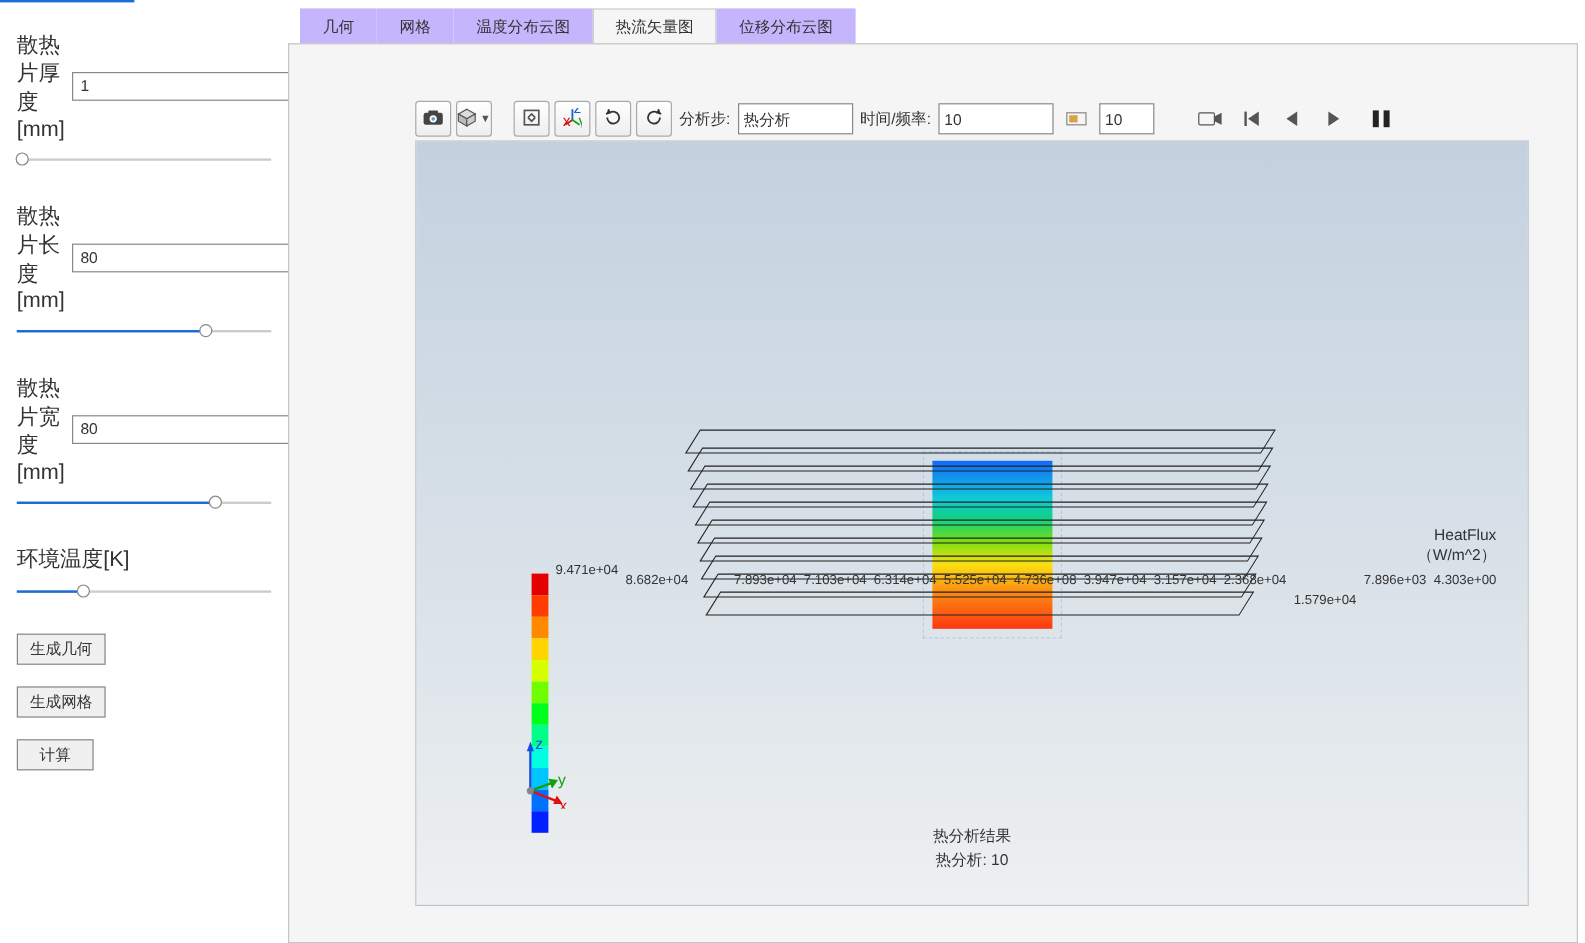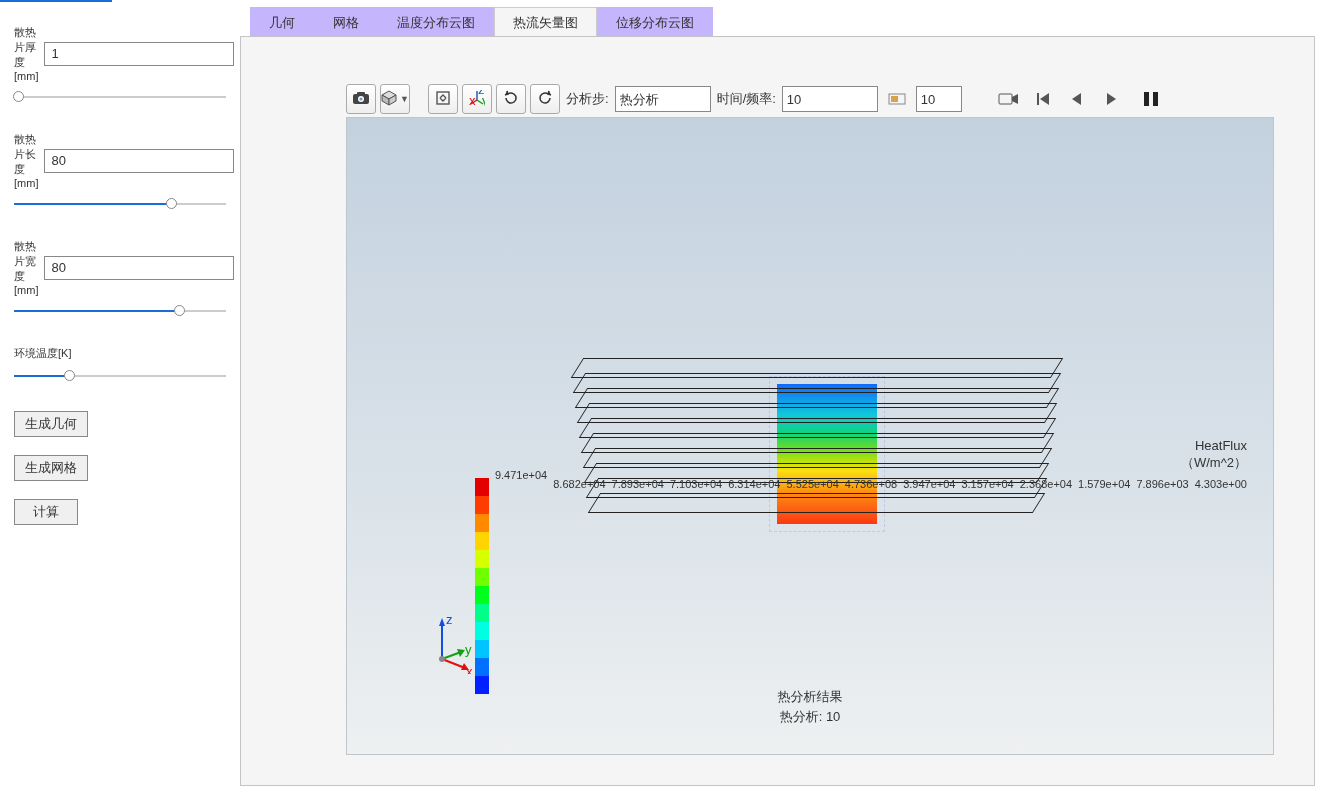--- a/index.html
+++ b/index.html
@@ -2,21 +2,21 @@
 <html><head>
 <meta charset="utf-8">
 <style>
 *{box-sizing:border-box;margin:0;padding:0;font-family:"Microsoft YaHei",Arial,sans-serif;font-size:13px;color:#333}
 body{background:#fff;width:1321px;height:786px;overflow:hidden}
 .top-strip{height:7px;background:#fff;border-top:2px solid #1a6dd6;width:112px}
 .app{display:flex;height:779px}
 .sidebar{width:240px;padding:18px 14px;border-right:0}
 .param{margin-bottom:28px}
 .param-row{display:flex;align-items:center;gap:6px}
-.param-label{width:94px;font-size:11px;color:#333}
+.param-label{width:94px;font-size:18px;color:#333}
 .param-input{flex:1;height:24px;border:1px solid #888;padding:2px 6px;font-size:13px;background:#fff}
 .slider-wrap{margin-top:8px;position:relative;height:14px}
 .slider-track{position:absolute;left:0;right:0;top:6px;height:2px;background:#ccc}
 .slider-fill{position:absolute;left:0;top:6px;height:2px;background:#1a6dd6}
 .slider-thumb{position:absolute;top:1px;width:11px;height:11px;border-radius:50%;background:#fff;border:1px solid #888}
 .btn{display:block;margin-bottom:18px;padding:3px 10px;background:#f0f0f0;border:1px solid #888;font-size:13px;cursor:pointer}
 .main{flex:1;display:flex;flex-direction:column;padding-right:6px}
 .tabs{display:flex;height:30px;align-items:stretch;padding-left:10px}
 .tab{padding:6px 18px;font-size:13px;color:#333;cursor:pointer;border:1px solid transparent;background:#c4b5fd}
 .tab.active{background:#f5f5f5;border:1px solid #ccc;border-bottom:1px solid #f5f5f5}
@@ -246,29 +246,29 @@
                 <div class="legend-sw" style="background: rgb(0, 255, 26);"></div>
                 <div class="legend-sw" style="background: rgb(0, 255, 136);"></div>
                 <div class="legend-sw" style="background: rgb(0, 255, 225);"></div>
                 <div class="legend-sw" style="background: rgb(0, 196, 255);"></div>
                 <div class="legend-sw" style="background: rgb(0, 112, 255);"></div>
                 <div class="legend-sw" style="background: rgb(0, 32, 255);"></div>
               </div>
             <div class="legend-vals" id="legvals">
                 <div class="legend-val" style="height: 18px; margin-top: -9px;">9.471e+04</div>
                 <div class="legend-val" style="height: 18px; margin-top: 0px;">8.682e+04</div>
-                <div class="legend-val" style="height: 18px; margin-top: 0px;">7.893e+04</div>
+                <div class="legend-val" style="height: 18px; margin-top: 0px; margin-left: 32px;">7.893e+04</div>
                 <div class="legend-val" style="height: 18px; margin-top: 0px;">7.103e+04</div>
                 <div class="legend-val" style="height: 18px; margin-top: 0px;">6.314e+04</div>
                 <div class="legend-val" style="height: 18px; margin-top: 0px;">5.525e+04</div>
                 <div class="legend-val" style="height: 18px; margin-top: 0px;">4.736e+08</div>
                 <div class="legend-val" style="height: 18px; margin-top: 0px;">3.947e+04</div>
                 <div class="legend-val" style="height: 18px; margin-top: 0px;">3.157e+04</div>
                 <div class="legend-val" style="height: 18px; margin-top: 0px;">2.368e+04</div>
-                <div class="legend-val" style="height: 18px; margin-top: 0px;">1.579e+04</div>
+                <div class="legend-val" style="height: 18px; margin-top: 16px;">1.579e+04</div>
                 <div class="legend-val" style="height: 18px; margin-top: 0px;">7.896e+03</div>
                 <div class="legend-val" style="height: 18px; margin-top: 0px;">4.303e+00</div>
               </div>
           </div>
         </div>
         <div class="axis-triad">
           <svg width="60" height="60" viewBox="0 0 60 60">
             <line x1="25" y1="45" x2="25" y2="8" stroke="#1050e0" stroke-width="2"></line>
               <polygon points="25,4 22,12 28,12" fill="#1050e0"></polygon>
               <text x="29" y="10" font-size="10" fill="#1050e0">z</text>

